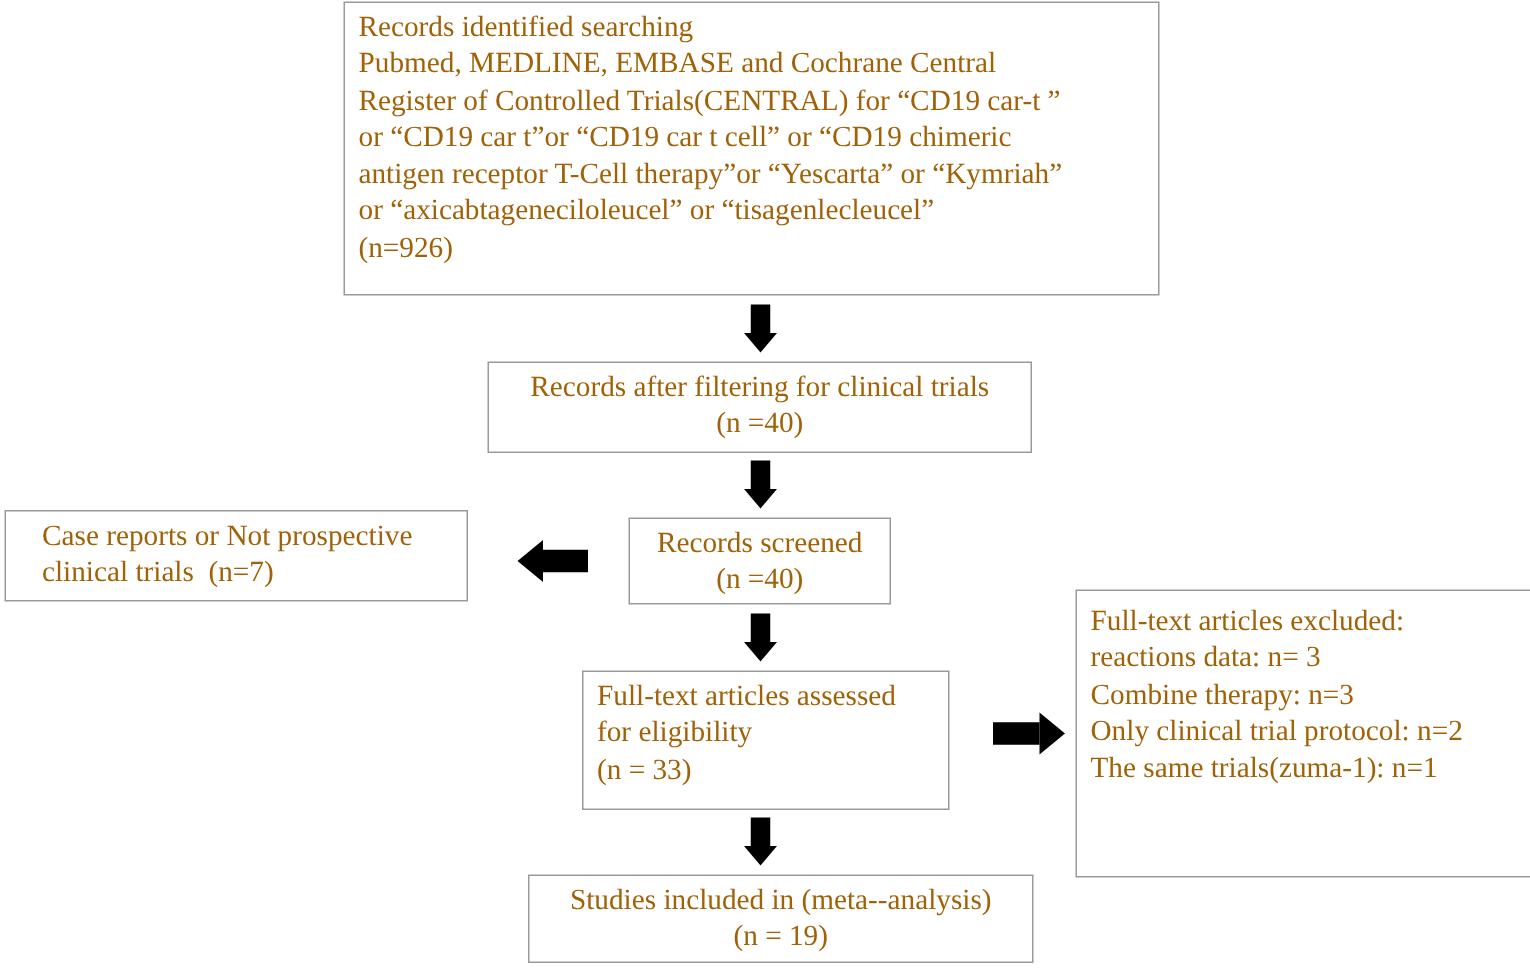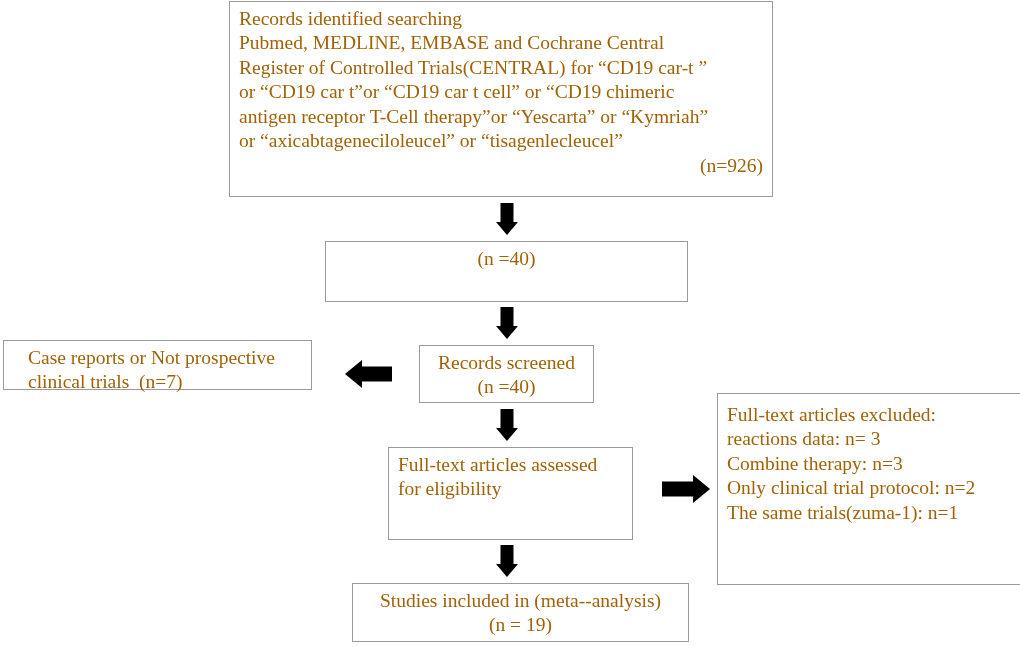--- a/index.html
+++ b/index.html
@@ -25,21 +25,21 @@
     font-size: 19.5px;
     line-height: 1.255;
     color: #a16207;
   }
   .box .ln {
     white-space: pre;
     display: block;
   }
   .center { text-align: center; }
   .left   { text-align: left; }
-  .ln.center { text-align: right; }
+  .ln.center { text-align: left; }
 
   
   .arrow-down {
     position: absolute;
     width: 0;
     height: 0;
   }
   .arrow-down .shaft {
     position: absolute;
     left: 50%;
@@ -112,51 +112,53 @@
     <span class="ln">or “axicabtageneciloleucel” or “tisagenlecleucel”</span>
     <span class="ln center">(n=926)</span>
   </div>
 
   <div class="arrow-down" style="left:507px; top:203px;">
     <div class="shaft" style="width:13px; height:21px;"></div>
     <div class="head" style="top:19px;"></div>
   </div>
 
   <div class="box center" style="left:325px; top:241px; width:363px; height:61px;">
+    <span class="ln">Records after filtering for clinical trials</span>
     <span class="ln">(n =40)</span>
   </div>
 
   <div class="arrow-down" style="left:507px; top:307px;">
     <div class="shaft" style="width:13px; height:21px;"></div>
     <div class="head" style="top:19px;"></div>
   </div>
 
   <div class="box center" style="left:419px; top:345px; width:175px; height:58px;">
     <span class="ln">Records screened</span>
     <span class="ln">(n =40)</span>
   </div>
 
   <div class="arrow-h arrow-left" style="left:345px; top:374px; width:47px;">
     <div class="head"></div>
     <div class="shaft"></div>
   </div>
 
-  <div class="box left" style="left:3px; top:340px; width:309px; height:50px;padding-left:24px;">
+  <div class="box left" style="left:3px; top:340px; width:309px; height:61px;padding-left:24px;">
     <span class="ln">Case reports or Not prospective</span>
     <span class="ln">clinical trials  (n=7)</span>
   </div>
 
   <div class="arrow-down" style="left:507px; top:409px;">
     <div class="shaft" style="width:13px; height:21px;"></div>
     <div class="head" style="top:19px;"></div>
   </div>
 
   <div class="box left" style="left:388px; top:447px; width:245px; height:93px;">
     <span class="ln">Full-text articles assessed</span>
     <span class="ln">for eligibility</span>
+    <span class="ln center">(n = 33)</span>
   </div>
 
   <div class="arrow-h arrow-right" style="left:662px; top:489px; width:48px;">
     <div class="shaft"></div>
     <div class="head"></div>
   </div>
 
   <div class="box left" style="left:717px; top:393px; width:328px; height:192px; padding-top:9px;">
     <span class="ln">Full-text articles excluded:</span>
     <span class="ln">reactions data: n= 3</span>

